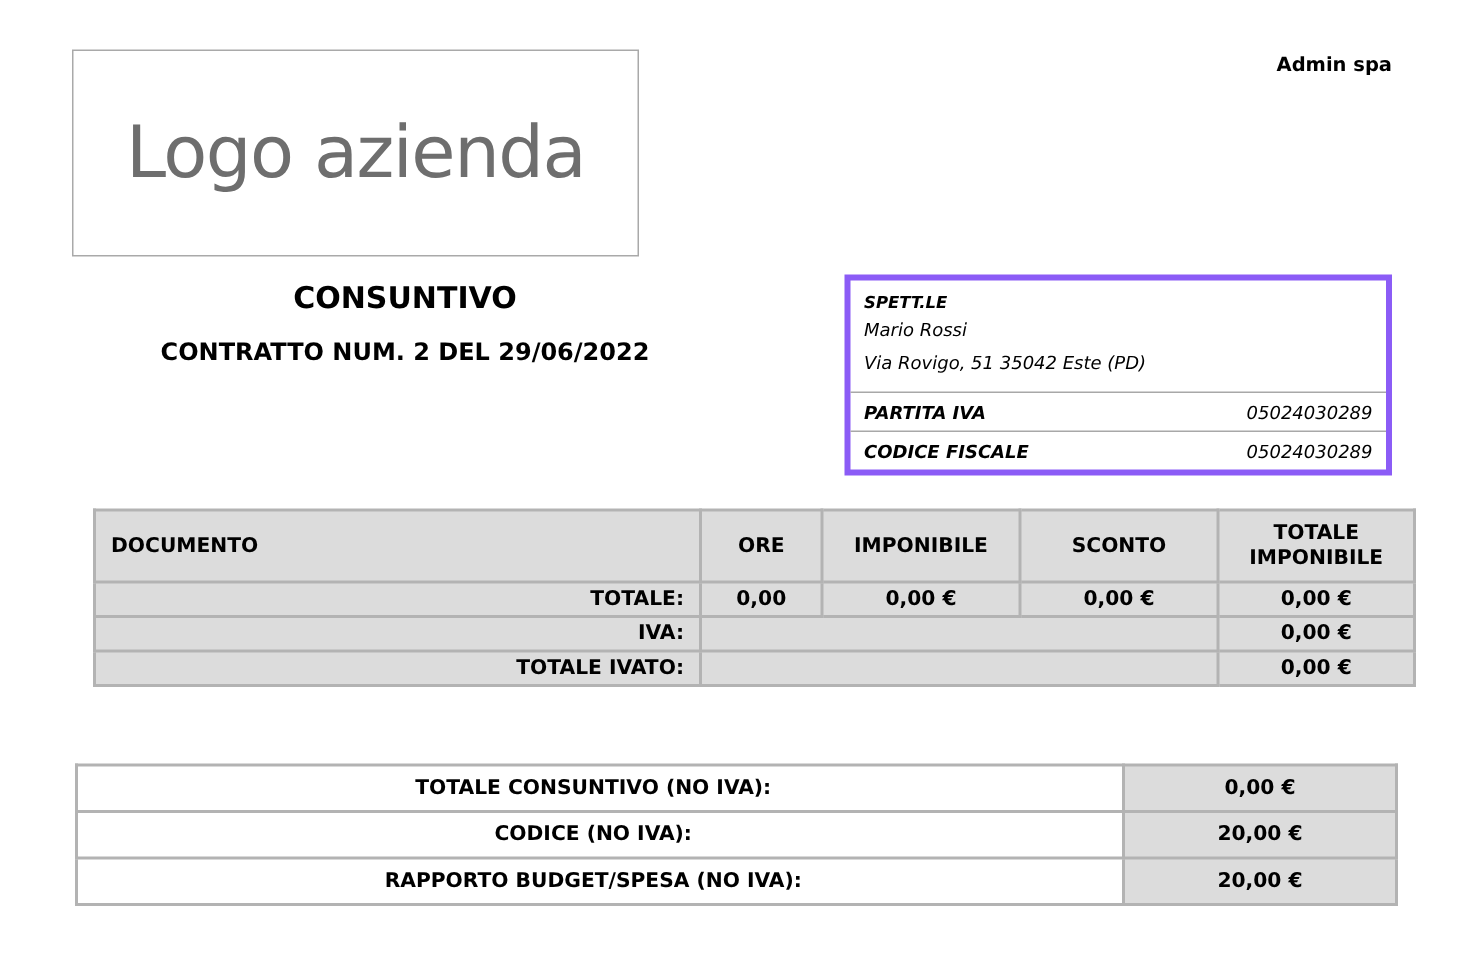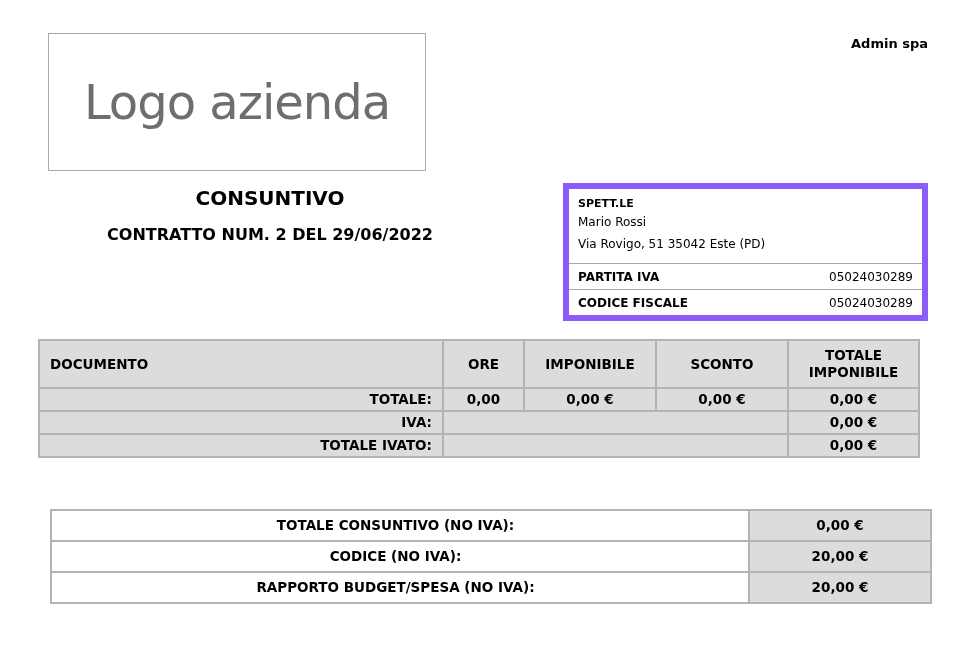--- a/index.html
+++ b/index.html
@@ -59,22 +59,23 @@
     font-size: 16px;
     font-weight: bold;
     line-height: 20px;
   }
 
   
   .info-box {
     position: absolute;
     left: 563px; top: 183px;
     width: 365px;
-    border: 6px solid #8b5cf6;
+    border: 4px solid #8b5cf6;
     background: #ffffff;
+    font-style: italic;
   }
   .info-address {
     padding: 7px 9px 8px 9px;
   }
   .info-heading {
     font-size: 11px;
     font-weight: bold;
     line-height: 15px;
   }
   .info-name, .info-street {
@@ -92,21 +93,21 @@
   .info-row .lbl { font-size: 12px; font-weight: bold; }
   .info-row .val { font-size: 12px; }
 
   
   table {
     border-collapse: collapse;
     table-layout: fixed;
   }
   .main-table {
     position: absolute;
-    left: 38px; top: 339px;
+    left: 62px; top: 339px;
     width: 880px;
   }
   .main-table th, .main-table td {
     border: 2px solid #b3b3b3;
     background: #dcdcdc;
     font-size: 13.5px;
     font-weight: bold;
     text-align: center;
     vertical-align: middle;
     padding: 2px 6px;

